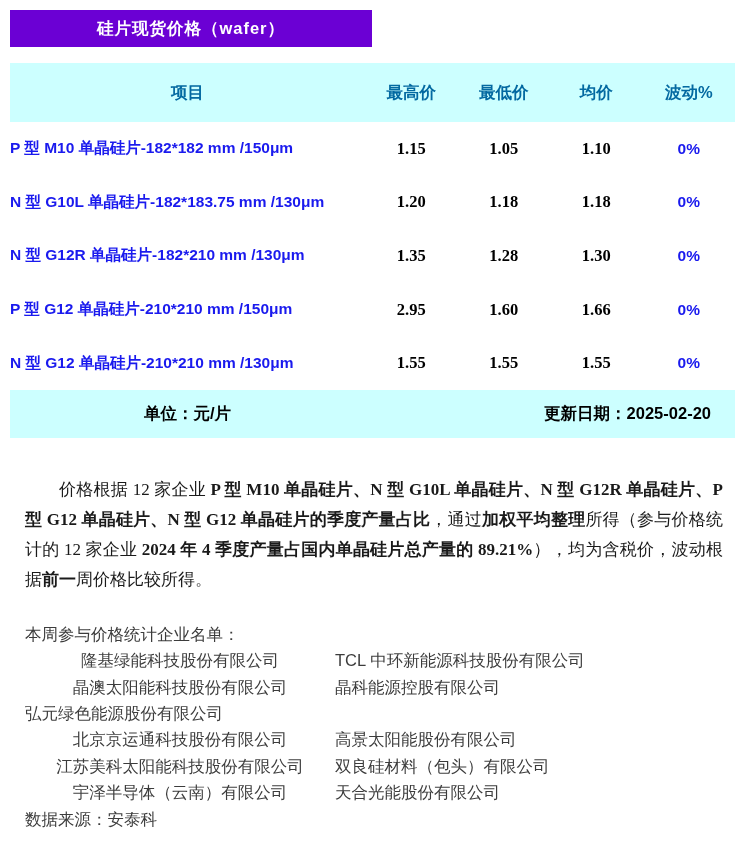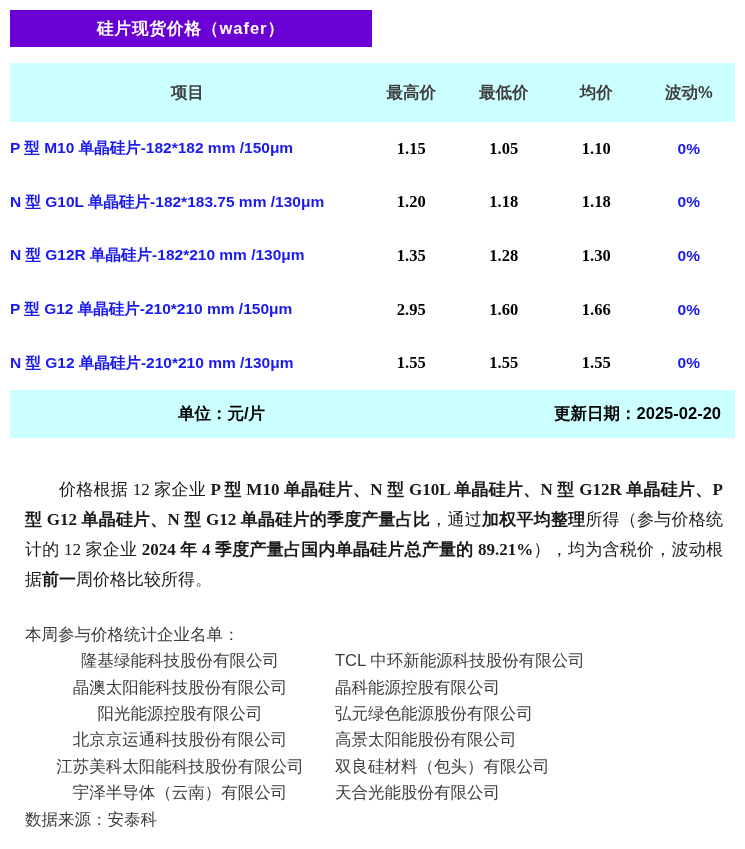--- a/index.html
+++ b/index.html
@@ -38,21 +38,21 @@
     top: 63px;
     width: 725px;
   }
   .thead {
     height: 59px;
     background: var(--header-bg, #CCFFFF);
     display: flex;
     align-items: center;
     font-weight: bold;
     font-size: 16.5px;
-    color: #404040;
+    color: #0369a1;
   }
   .cell { box-sizing: border-box; }
   .item-col { width: 355px; text-align: center; }
   .num-col  { width: 92.5px; text-align: center; }
   .tbody { background: #ffffff; }
   .trow {
     height: 53.6px;
     display: flex;
     align-items: center;
   }
@@ -80,22 +80,22 @@
   }
   .tfoot {
     height: 48px;
     background: var(--header-bg, #CCFFFF);
     display: flex;
     align-items: center;
     font-weight: bold;
     font-size: 16.5px;
     color: #000;
   }
-  .tfoot .unit { width: 355px; text-align: center; margin-left: 34px; }
-  .tfoot .update { flex: 1; text-align: right; padding-right: 14px; }
+  .tfoot .unit { width: 355px; text-align: center; }
+  .tfoot .update { flex: 1; text-align: right; padding-right: 24px; }
   .note {
     position: absolute;
     left: 25px;
     top: 475px;
     width: 698px;
     margin: 0;
     font-family: "Liberation Serif", "DejaVu Serif", serif;
     font-size: 17px;
     line-height: 30px;
     text-align: justify;
@@ -196,21 +196,20 @@
     <div id="companies-grid">
         <div class="company-row">
           <div class="company-left">隆基绿能科技股份有限公司</div>
           <div class="company-right">TCL 中环新能源科技股份有限公司</div>
         </div>
         <div class="company-row">
           <div class="company-left">晶澳太阳能科技股份有限公司</div>
           <div class="company-right">晶科能源控股有限公司</div>
         </div>
         <div class="company-row">
-          <div class="company-left">阳光能源控股有限公司</div>
           <div class="company-right">弘元绿色能源股份有限公司</div>
         </div>
         <div class="company-row">
           <div class="company-left">北京京运通科技股份有限公司</div>
           <div class="company-right">高景太阳能股份有限公司</div>
         </div>
         <div class="company-row">
           <div class="company-left">江苏美科太阳能科技股份有限公司</div>
           <div class="company-right">双良硅材料（包头）有限公司</div>
         </div>

